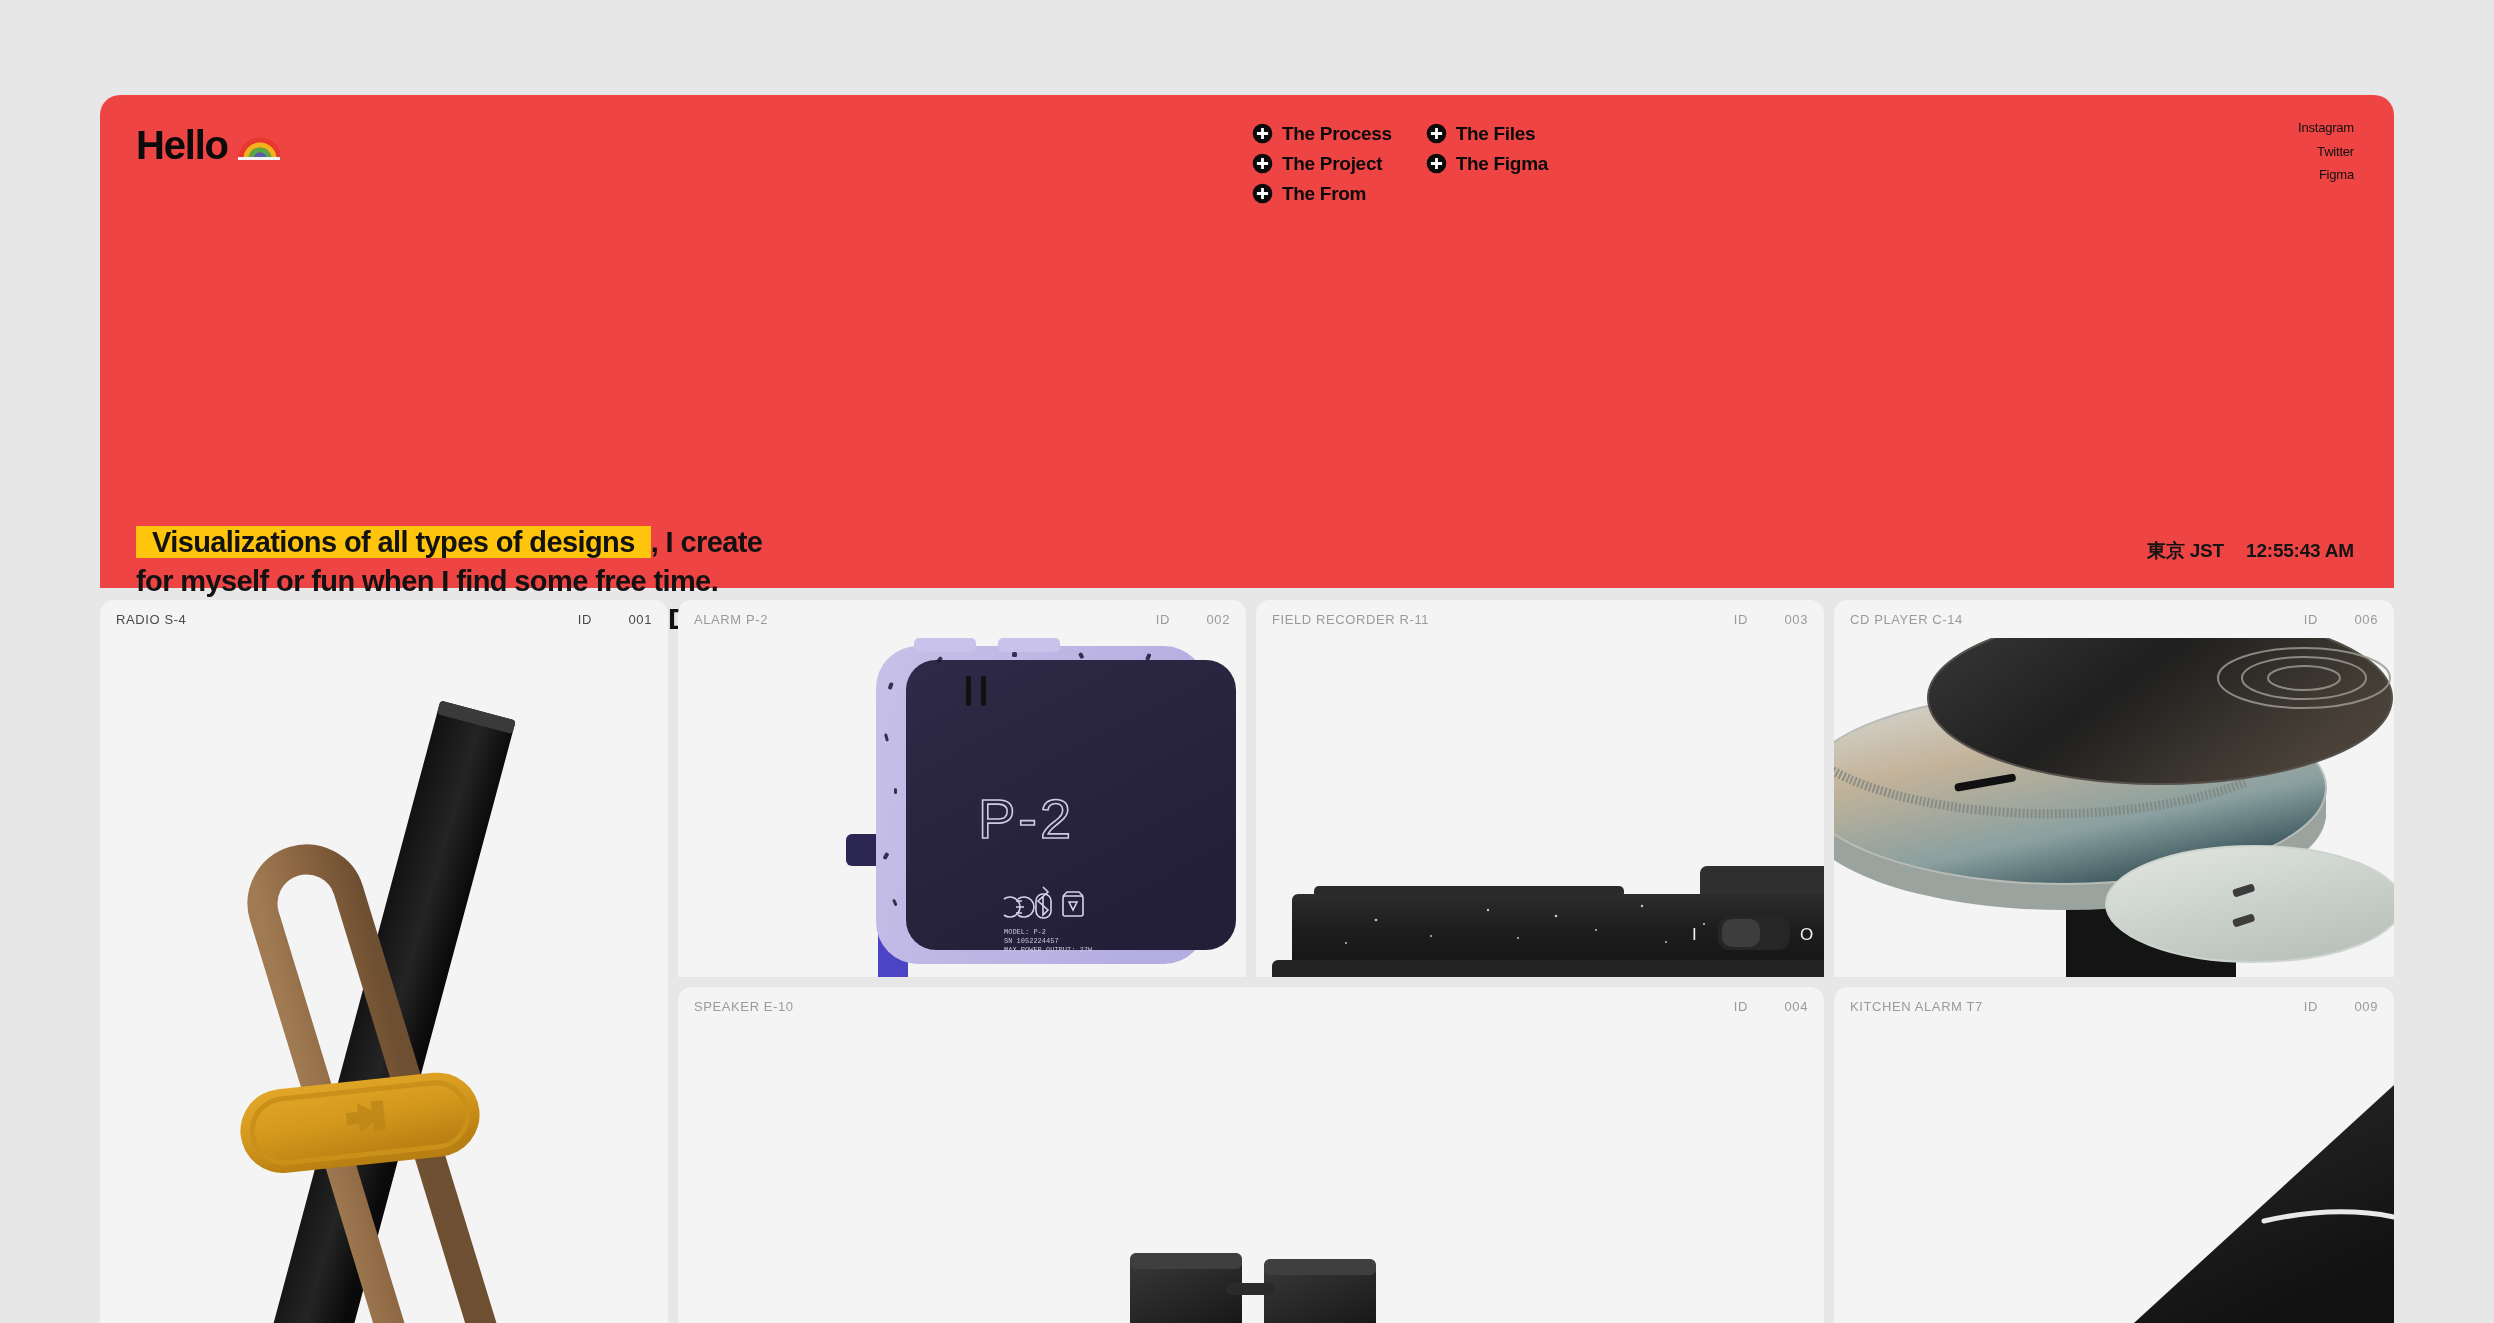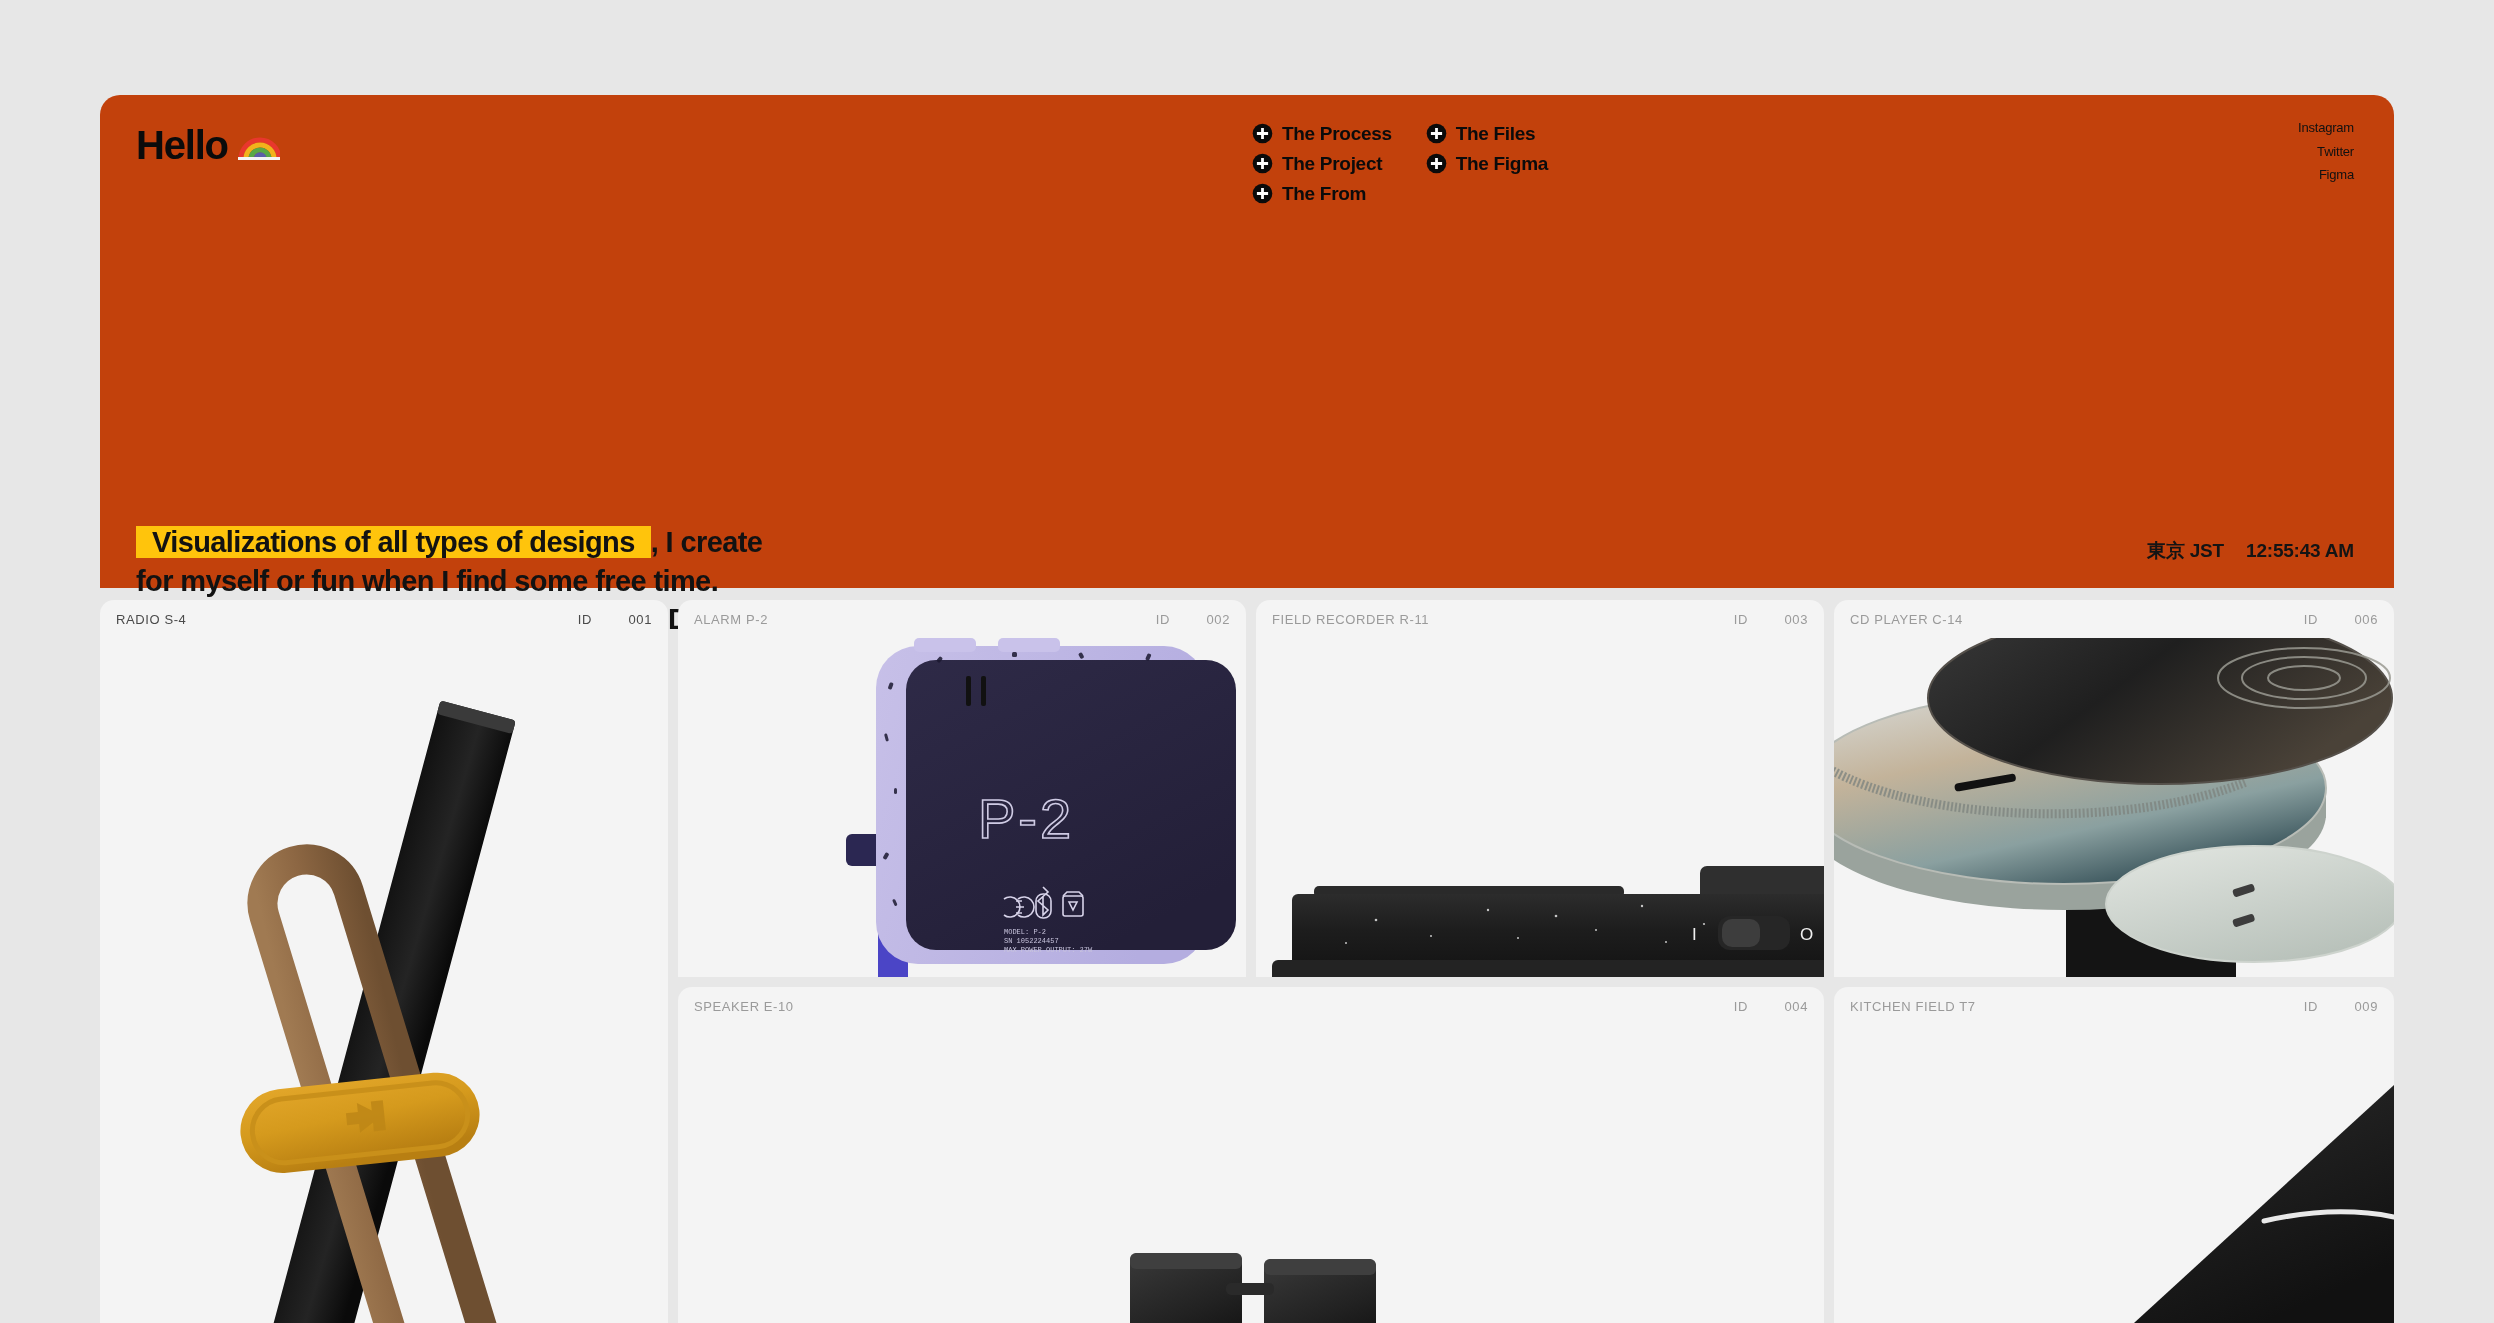--- a/index.html
+++ b/index.html
@@ -10,21 +10,21 @@
     font-family:"Liberation Sans", sans-serif;
     -webkit-font-smoothing:antialiased;
   }
   .page { position:relative; width:2494px; height:1323px; background:#e7e7e7; }
 
   
   .hero {
     position:absolute;
     left:100px; top:95px;
     width:2294px; height:493px;
-    background:#c2410c;
+    background:#ef4444;
     border-radius:20px 20px 0 0;
   }
   .hello {
     position:absolute; left:36px; top:30px;
     display:flex; align-items:center; gap:10px;
   }
   .hello-text {
     font-size:40px; font-weight:700; color:#0b0b0b;
     letter-spacing:-1.2px; line-height:1;
   }
@@ -421,21 +421,21 @@
           <rect x="586" y="234" width="112" height="114" rx="8" fill="url(#spk)"></rect>
           <rect x="586" y="234" width="112" height="16" rx="6" fill="#3f3f3f"></rect>
 
           <rect x="548" y="258" width="48" height="12" rx="5" fill="#2a2a2a"></rect>
         </svg>
       </div>
     </article>
 
     <article class="card c6">
       <header class="card-head">
-        <span class="card-title">KITCHEN FIELD T7</span>
+        <span class="card-title">KITCHEN ALARM T7</span>
         <span class="card-id-label">ID</span>
         <span class="card-id-num">009</span>
       </header>
       <div class="card-art">
         <svg viewBox="0 0 560 298" preserveAspectRatio="xMidYMid slice">
           <rect width="560" height="298" fill="#f4f4f4"></rect>
           <defs>
             <linearGradient id="wedge" x1="0" y1="0" x2="0.5" y2="1">
               <stop offset="0" stop-color="#2b2b2b"></stop>
               <stop offset="1" stop-color="#111"></stop>

